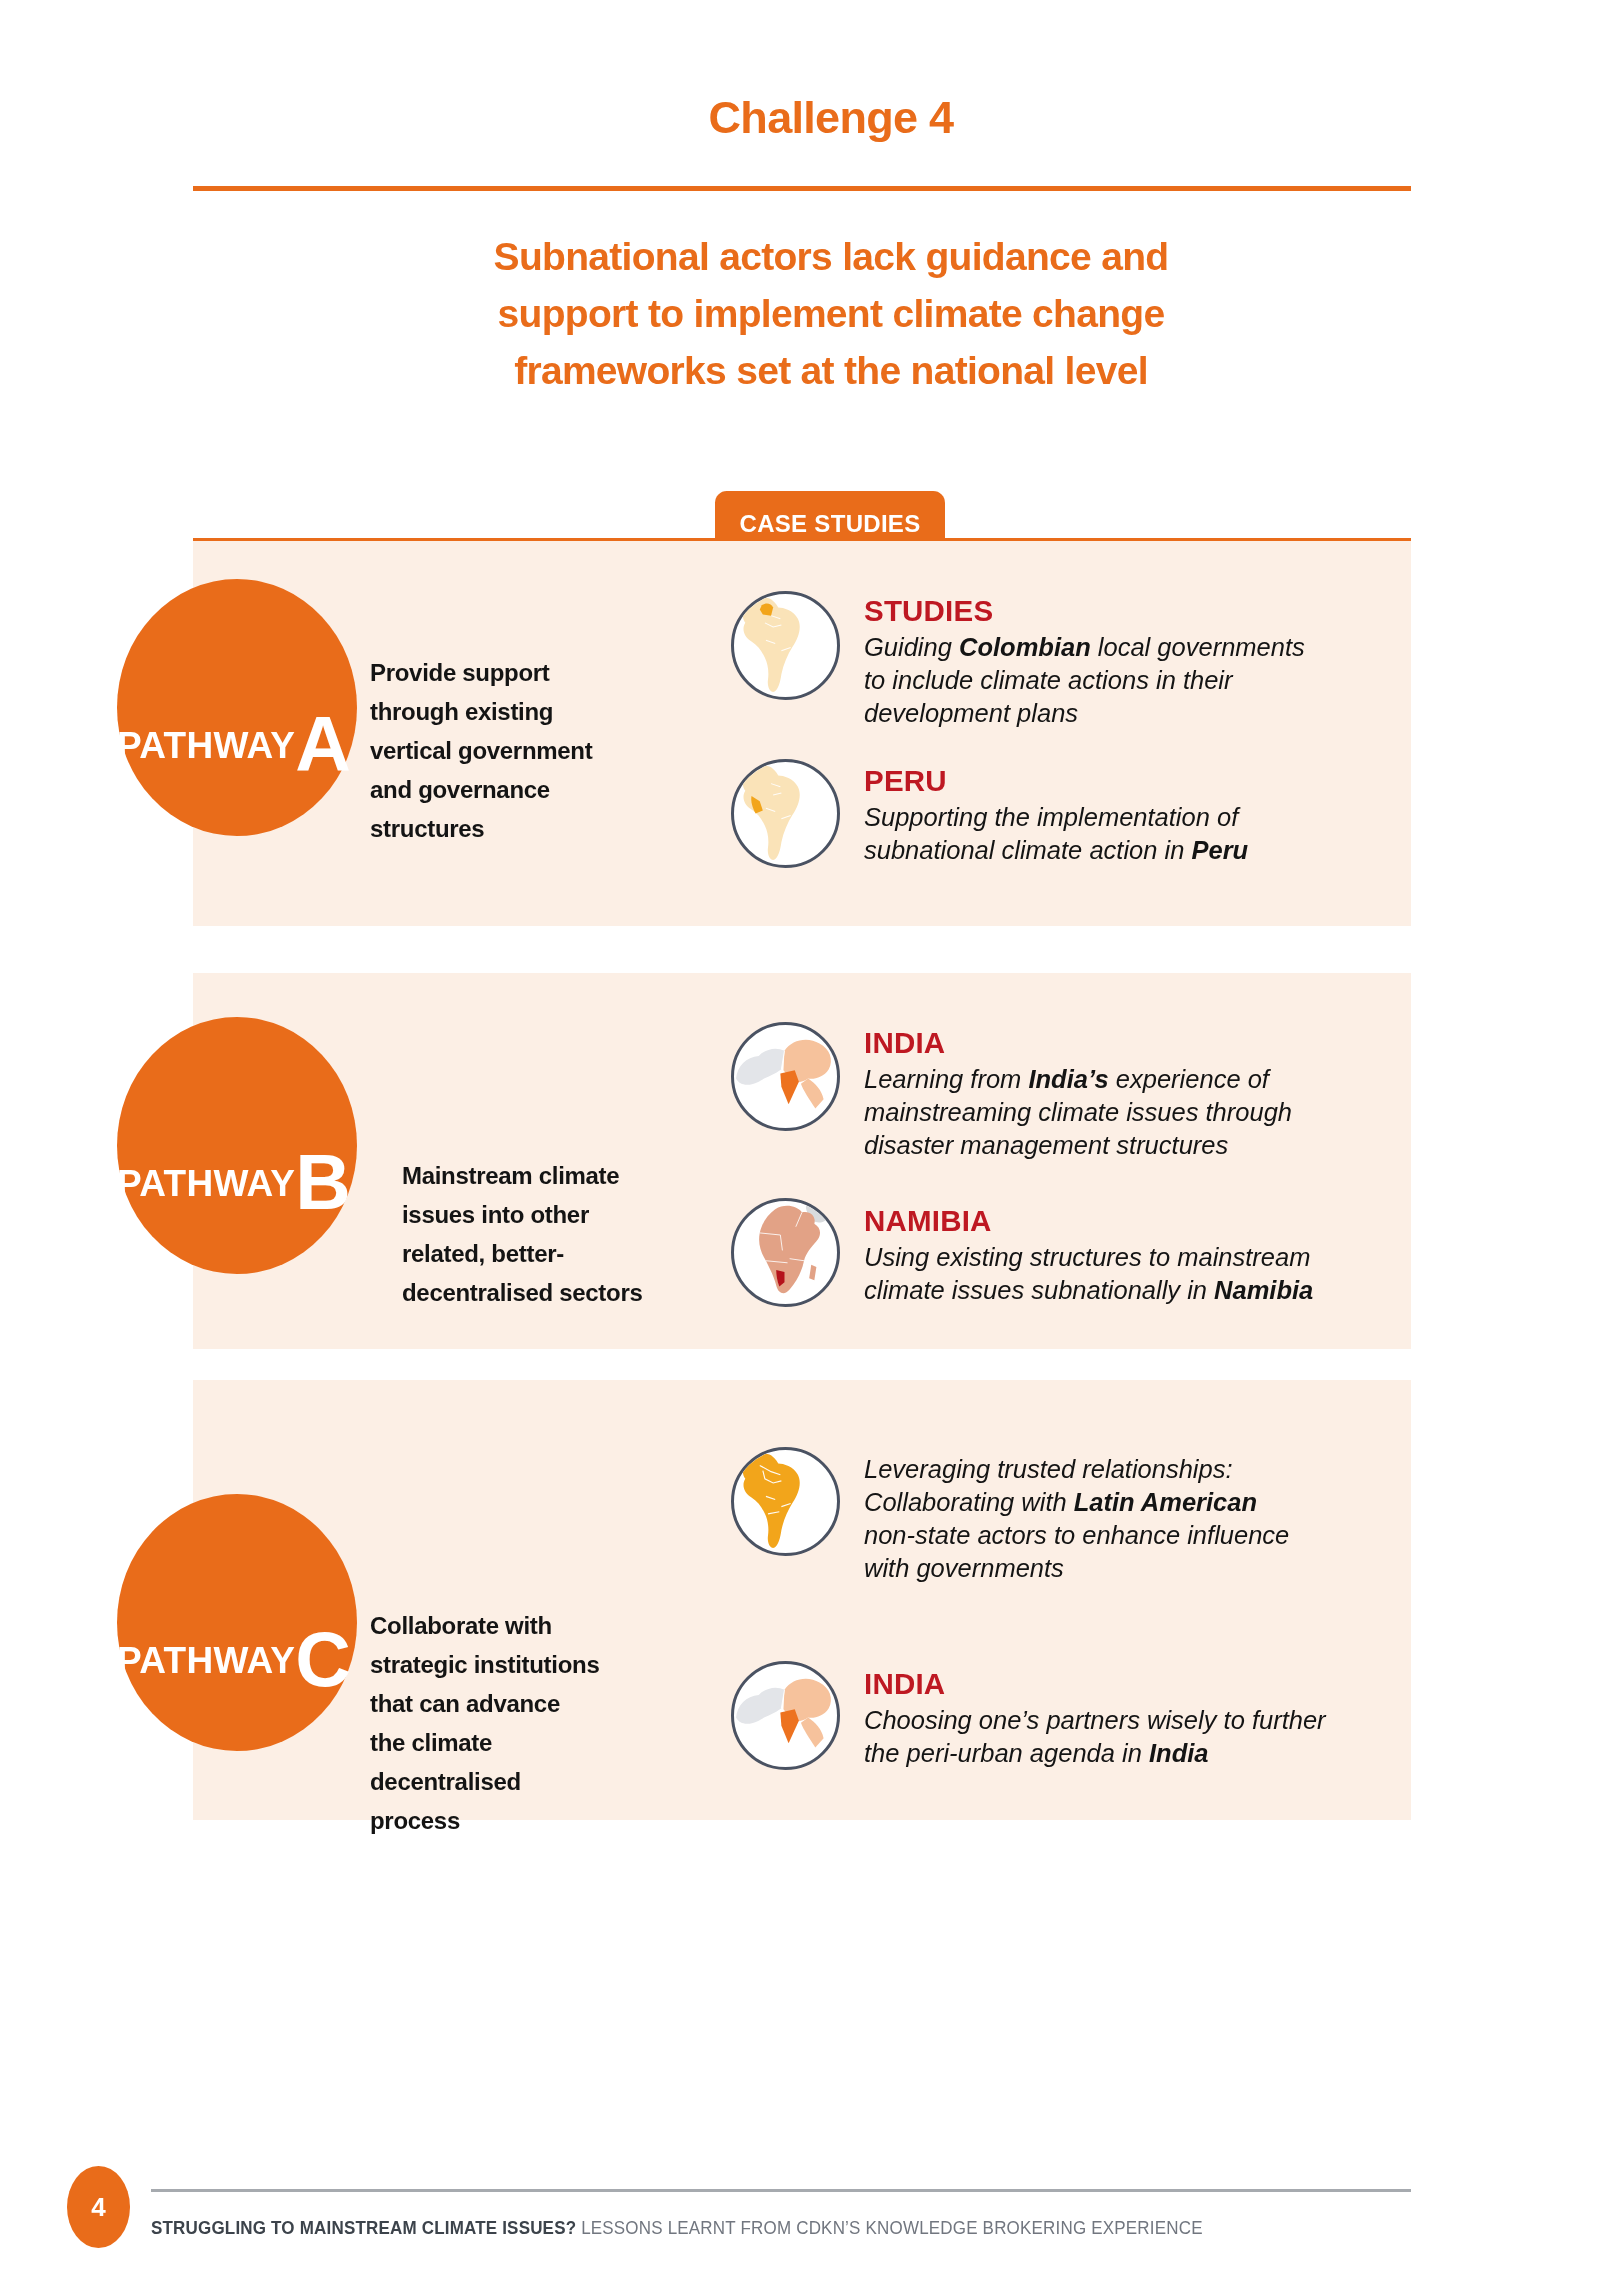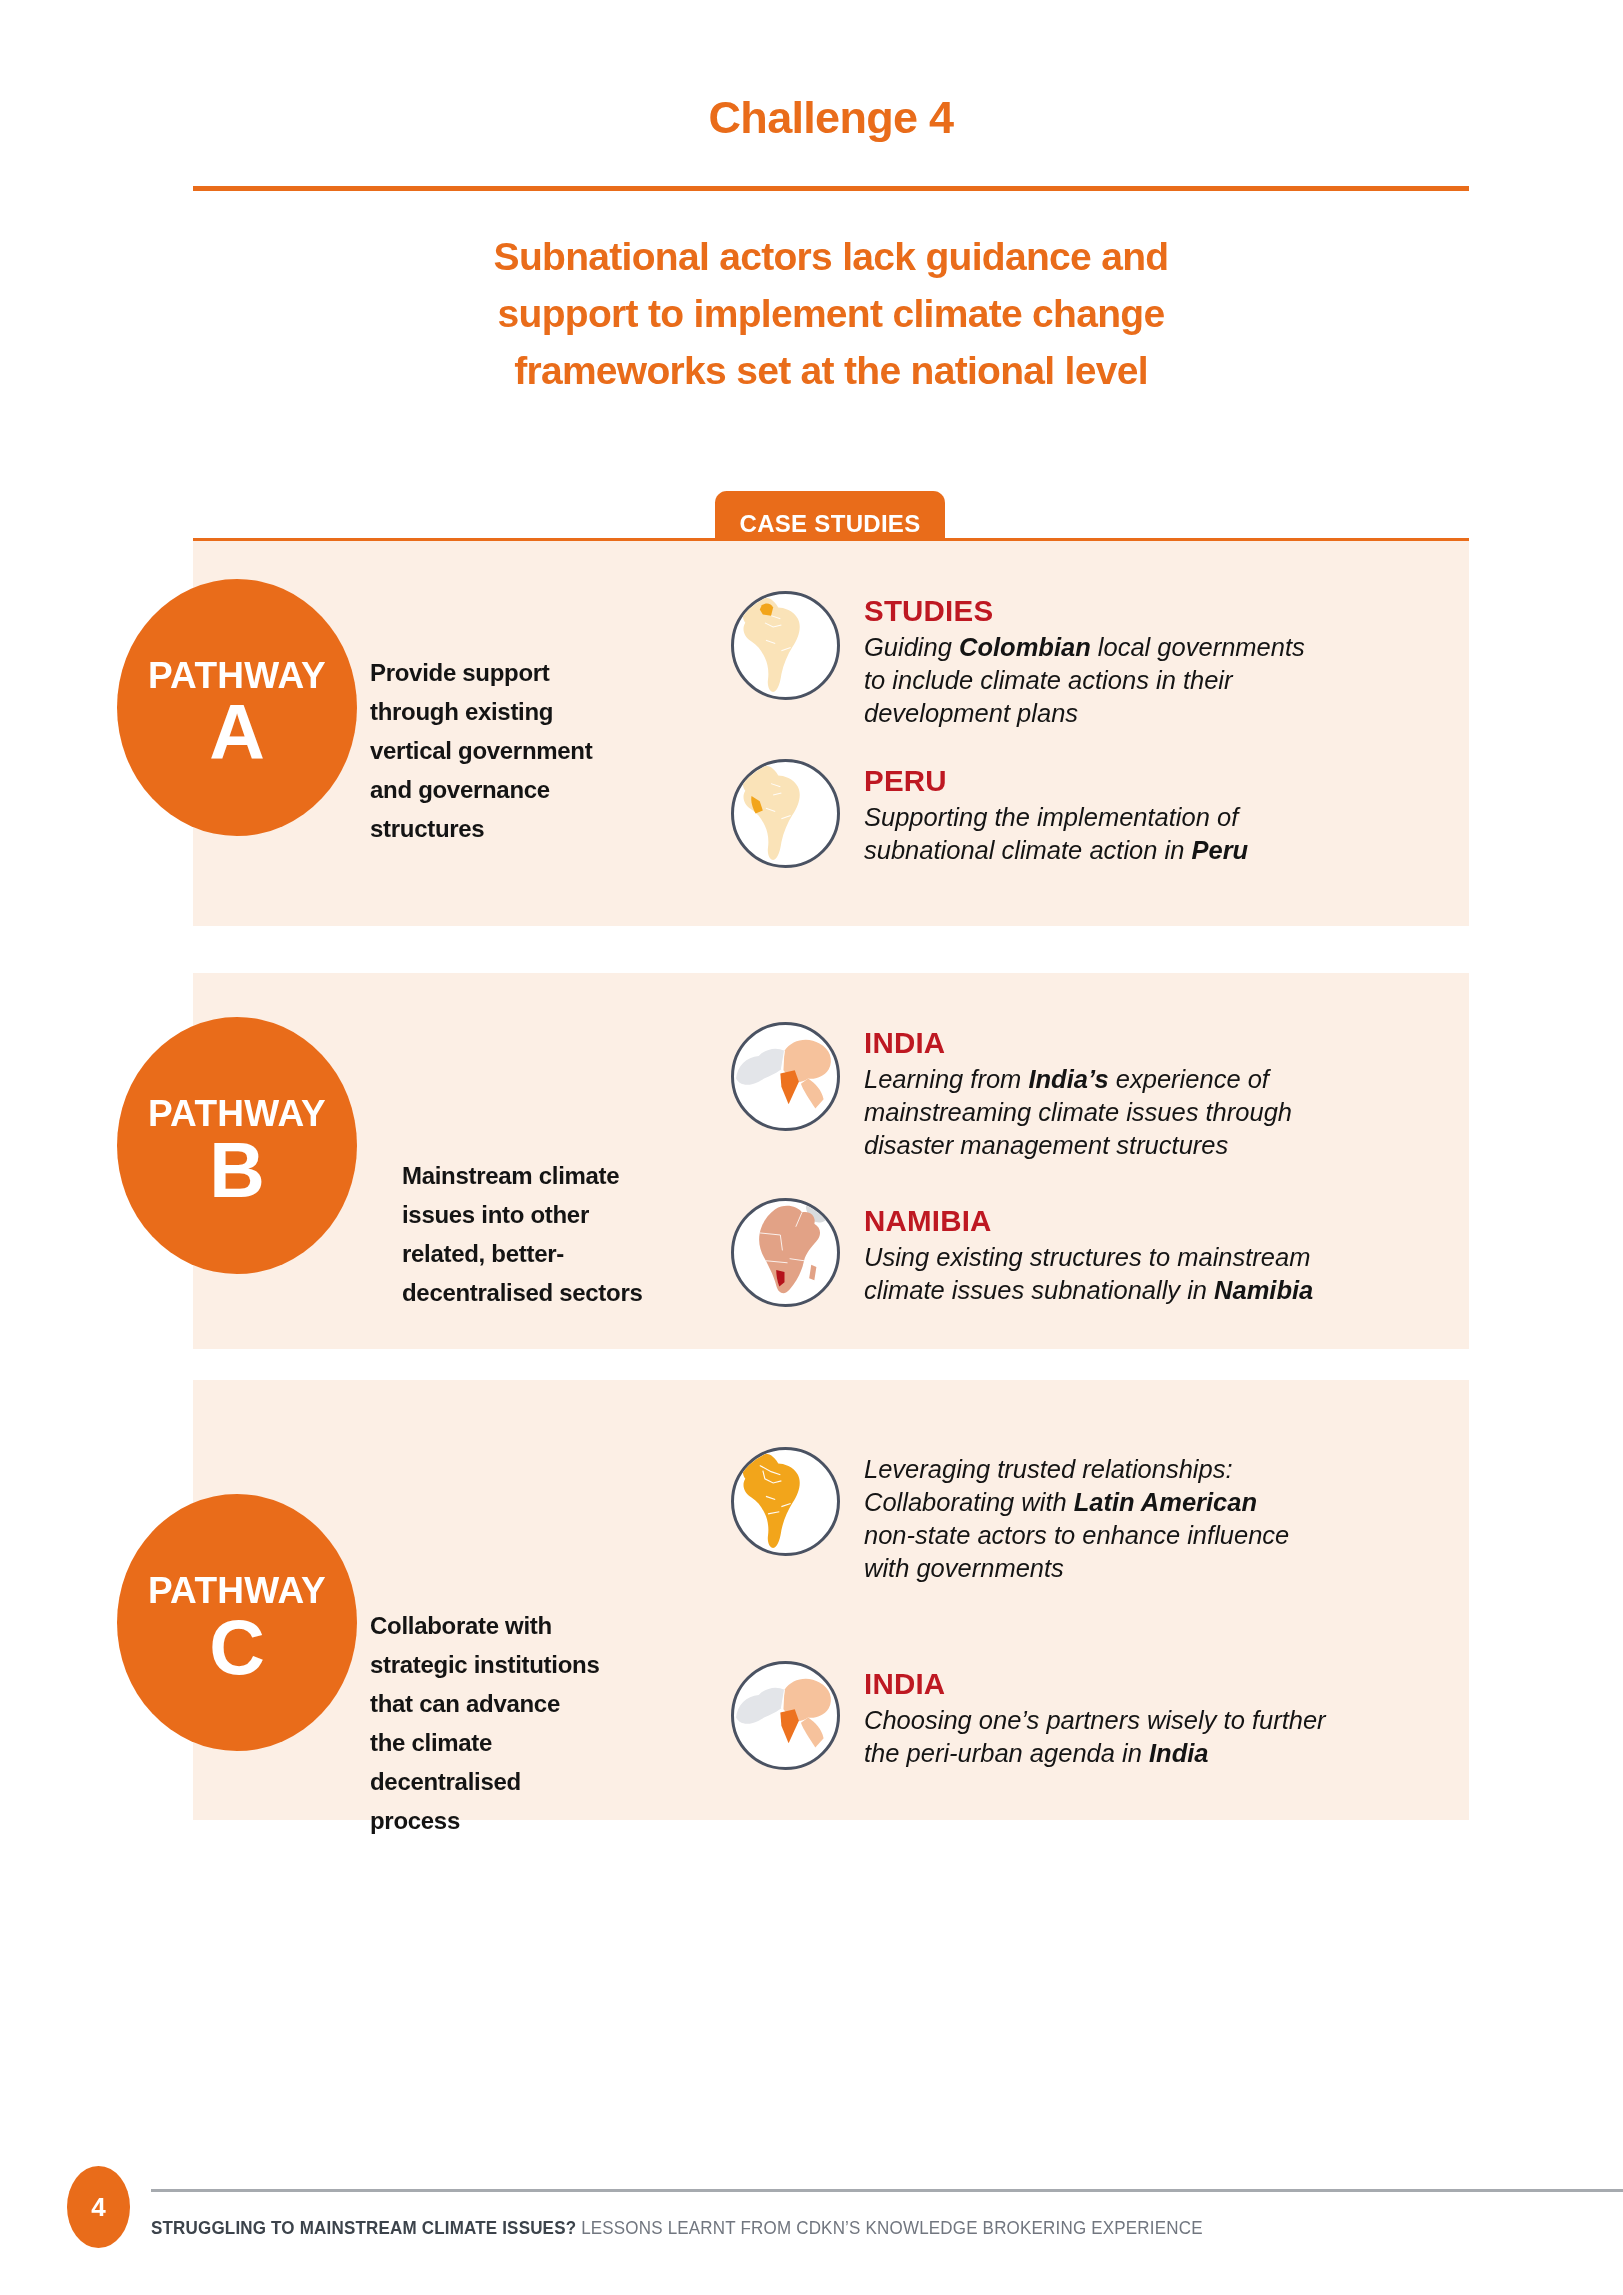--- a/index.html
+++ b/index.html
@@ -1,17 +1,17 @@
 <!DOCTYPE html>
 <html style="font-size:10.5px"><head>
 <meta charset="utf-8">
 <style>
   html,body{margin:0;padding:0;background:#ffffff;}
   .page{
-    position:relative;width:1623px;height:2295px;background:#ffffff;
+    position:relative;width:1411px;height:2295px;background:#ffffff;
     font-family:"Liberation Sans",sans-serif;overflow:hidden;
   }
   
   .title{
     position:absolute;left:193px;width:1276px;top:92px;
     text-align:center;font-size:45px;font-weight:700;color:#E96C1A;letter-spacing:-0.7px;
   }
   .title-rule{position:absolute;left:193px;top:186px;width:1276px;height:4.6px;background:#E96C1A;}
   .subtitle{
     position:absolute;left:193px;width:1276px;top:228px;text-align:center;
@@ -24,21 +24,21 @@
     display:flex;align-items:flex-end;justify-content:center;letter-spacing:0.3px;
   }
   
   .panel{position:absolute;left:193px;width:1276px;background:#FCEFE5;}
   .panel-a{top:538px;height:388px;border-top:3.9px solid #E96C1A;box-sizing:border-box;}
   .panel-b{top:973px;height:376px;}
   .panel-c{top:1380px;height:440px;}
   
   .pathway-circle{
     position:absolute;left:117px;width:240px;height:257px;border-radius:50%;
-    background:#E96C1A;color:#ffffff;display:flex;flex-direction:column;
+    background:#E96C1A;color:#ffffff;display:flex;flex-direction:row;
     align-items:center;padding-top:76px;box-sizing:border-box;
   }
   .circle-a{top:579px;}
   .circle-b{top:1017px;}
   .circle-c{top:1494px;}
   .pathway-word{font-size:37px;font-weight:700;line-height:41px;letter-spacing:0.3px;}
   .pathway-letter{font-size:77px;font-weight:700;line-height:79px;margin-top:-2.6px;}
   
   .pathway-desc{
     position:absolute;left:370px;width:367px;font-size:24px;font-weight:700;

